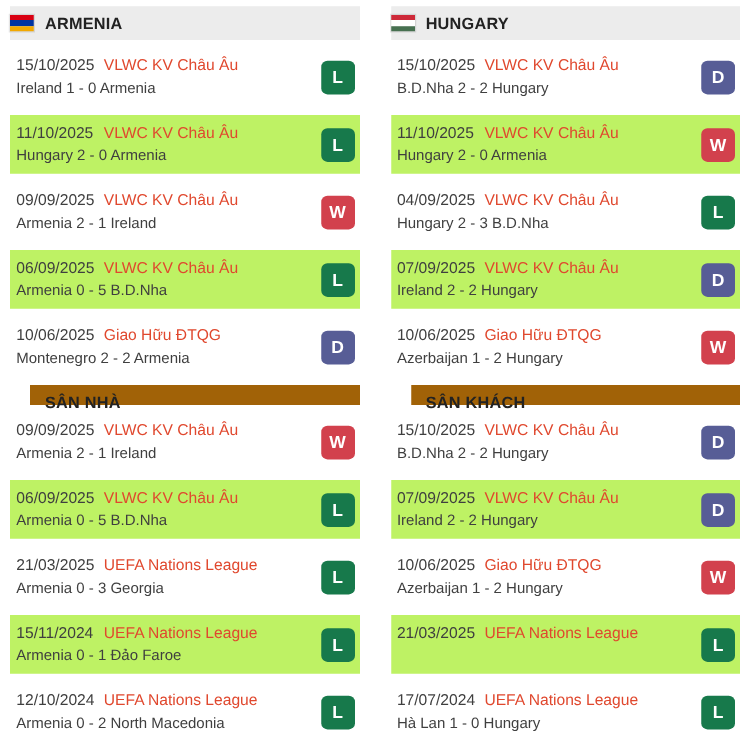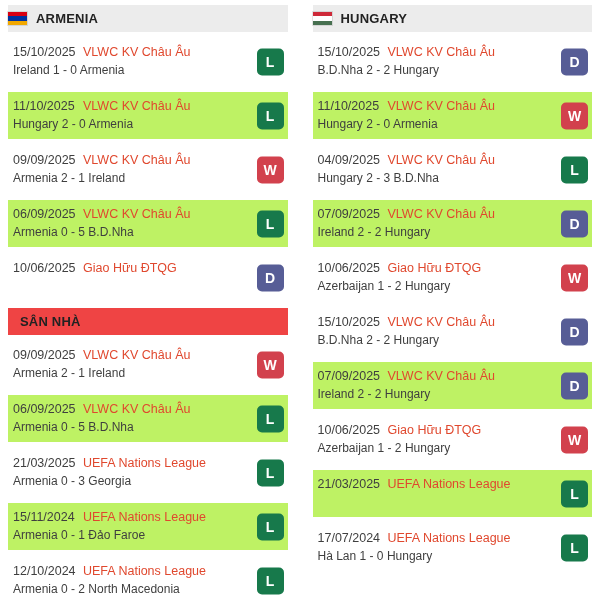--- a/index.html
+++ b/index.html
@@ -33,29 +33,29 @@
     flex-shrink: 0;
   }
   .flag div { flex: 1; }
   .team-name {
     font-weight: bold;
     font-size: 13px;
     color: #222222;
     letter-spacing: 0.2px;
   }
   .sub-header {
-    background: #ef4444;
-    height: 27px;
+    background: #a16207;
+    height: 16px;
     line-height: 27px;
     padding: 0 12px;
     font-weight: bold;
     font-size: 13px;
     color: #222222;
     letter-spacing: 0.2px;
-    margin: 0 0 6px 0;
+    margin: 0 0 6px 16px;
   }
   .match-row {
     position: relative;
     box-sizing: border-box;
     height: 47px;
     padding: 7px 36px 6px 5px;
     margin-bottom: 7px;
     cursor: pointer;
   }
   .match-row.alt { background: #bef264; }
@@ -134,20 +134,21 @@
             <span class="competition">VLWC KV Châu Âu</span>
           </div>
           <div class="result">Armenia 0 - 5 B.D.Nha</div>
           <span class="badge" style="background: rgb(23, 121, 75);">L</span>
         </div>
         <div class="match-row">
           <div class="row-line1">
             <span class="date">10/06/2025</span>
             <span class="competition">Giao Hữu ĐTQG</span>
           </div>
+          <div class="result">Montenegro 2 - 2 Armenia</div>
           <span class="badge" style="background: rgb(87, 93, 150);">D</span>
         </div>
       </div>
     <div class="sub-header">SÂN NHÀ</div>
     <div>
         <div class="match-row">
           <div class="row-line1">
             <span class="date">09/09/2025</span>
             <span class="competition">VLWC KV Châu Âu</span>
           </div>
@@ -233,20 +234,21 @@
         </div>
         <div class="match-row">
           <div class="row-line1">
             <span class="date">10/06/2025</span>
             <span class="competition">Giao Hữu ĐTQG</span>
           </div>
           <div class="result">Azerbaijan 1 - 2 Hungary</div>
           <span class="badge" style="background: rgb(210, 65, 77);">W</span>
         </div>
       </div>
+    <div class="sub-header">SÂN KHÁCH</div>
     <div>
         <div class="match-row">
           <div class="row-line1">
             <span class="date">15/10/2025</span>
             <span class="competition">VLWC KV Châu Âu</span>
           </div>
           <div class="result">B.D.Nha 2 - 2 Hungary</div>
           <span class="badge" style="background: rgb(87, 93, 150);">D</span>
         </div>
         <div class="match-row alt">

